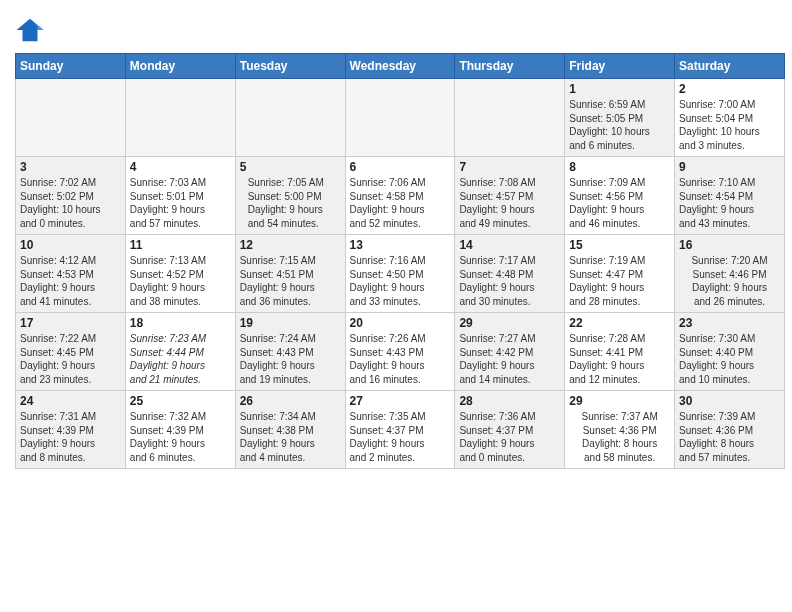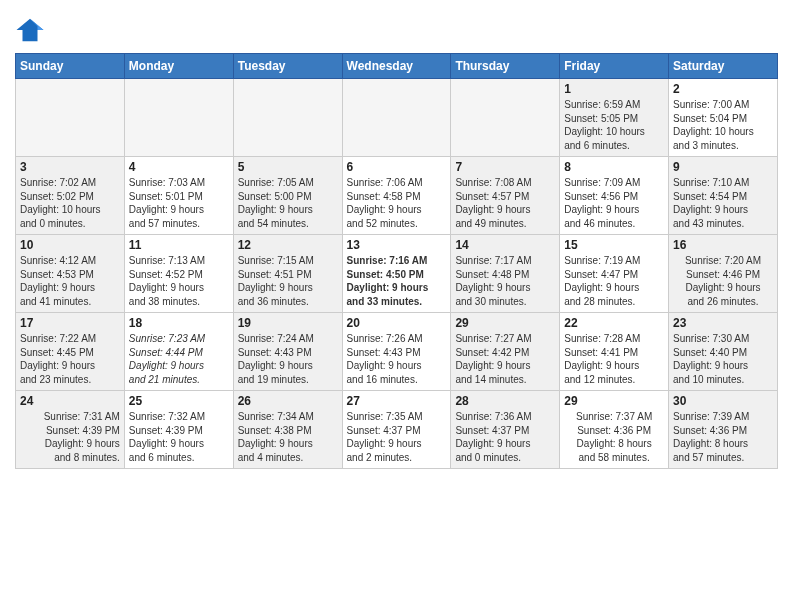--- a/index.html
+++ b/index.html
@@ -5,21 +5,21 @@
     * { box-sizing: border-box; margin: 0; padding: 0; }
     body {
       font-family: Arial, sans-serif;
       background: #fff;
       width: 792px;
       height: 612px;
       overflow: hidden;
     }
     .container {
       width: 792px;
-      padding: 10px 14px 5px 15px;
+      padding: 10px 7px 5px 15px;
     }
     .header-row {
       display: flex;
       justify-content: space-between;
       align-items: flex-start;
       margin-bottom: 8px;
     }
     .logo {
       display: flex;
       align-items: center;
@@ -157,21 +157,21 @@
           </td>
           <td>
             <span class="day-num">4</span>
             <div class="day-info" style="white-space: pre-line;">Sunrise: 7:03 AM
 Sunset: 5:01 PM
 Daylight: 9 hours
 and 57 minutes.</div>
           </td>
           <td class="shaded">
             <span class="day-num">5</span>
-            <div class="day-info" style="white-space: pre-line;">Sunrise: 7:05 AM
+            <div class="day-info" style="white-space: pre-line; margin-left: 8px;">Sunrise: 7:05 AM
 Sunset: 5:00 PM
 Daylight: 9 hours
 and 54 minutes.</div>
           </td>
           <td>
             <span class="day-num">6</span>
             <div class="day-info" style="white-space: pre-line;">Sunrise: 7:06 AM
 Sunset: 4:58 PM
 Daylight: 9 hours
 and 52 minutes.</div>
@@ -215,21 +215,21 @@
           </td>
           <td class="shaded">
             <span class="day-num">12</span>
             <div class="day-info" style="white-space: pre-line;">Sunrise: 7:15 AM
 Sunset: 4:51 PM
 Daylight: 9 hours
 and 36 minutes.</div>
           </td>
           <td>
             <span class="day-num">13</span>
-            <div class="day-info" style="white-space: pre-line; font-weight: bold;">Sunrise: 7:16 AM
+            <div class="day-info" style="white-space: pre-line;">Sunrise: 7:16 AM
 Sunset: 4:50 PM
 Daylight: 9 hours
 and 33 minutes.</div>
           </td>
           <td class="shaded">
             <span class="day-num">14</span>
             <div class="day-info" style="white-space: pre-line;">Sunrise: 7:17 AM
 Sunset: 4:48 PM
 Daylight: 9 hours
 and 30 minutes.</div>
@@ -296,21 +296,21 @@
             <span class="day-num">23</span>
             <div class="day-info" style="white-space: pre-line;">Sunrise: 7:30 AM
 Sunset: 4:40 PM
 Daylight: 9 hours
 and 10 minutes.</div>
           </td>
         </tr>
         <tr>
           <td class="shaded">
             <span class="day-num">24</span>
-            <div class="day-info" style="white-space: pre-line; text-align: right;">Sunrise: 7:31 AM
+            <div class="day-info" style="white-space: pre-line;">Sunrise: 7:31 AM
 Sunset: 4:39 PM
 Daylight: 9 hours
 and 8 minutes.</div>
           </td>
           <td>
             <span class="day-num">25</span>
             <div class="day-info" style="white-space: pre-line;">Sunrise: 7:32 AM
 Sunset: 4:39 PM
 Daylight: 9 hours
 and 6 minutes.</div>

